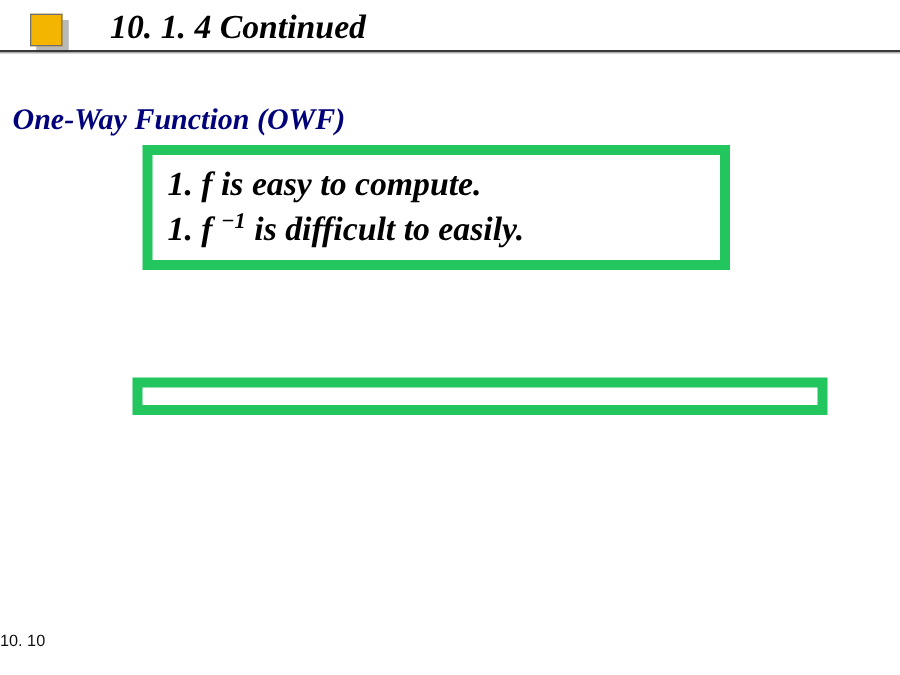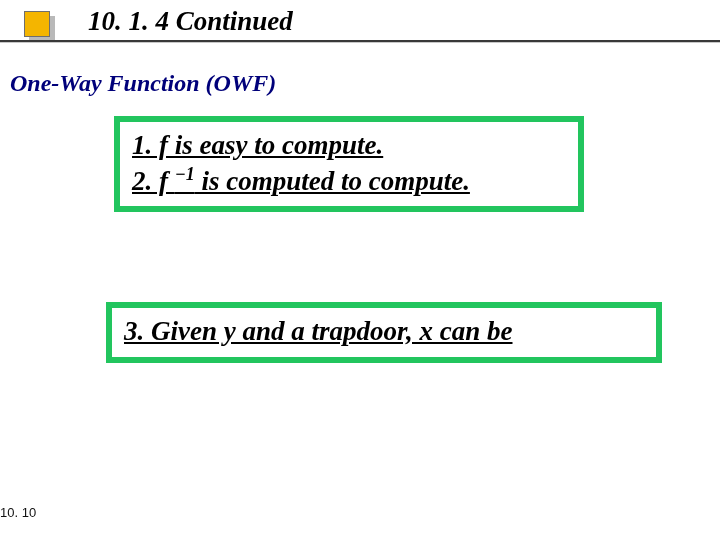--- a/index.html
+++ b/index.html
@@ -35,29 +35,29 @@
     width: 720px; height: 1px;
     background: #c8c8c8;
   }
 
   .subhead {
     position: absolute;
     font-style: italic;
     font-weight: bold;
     font-size: 24px;
     color: #00007a;
+    margin-top: 13px;
   }
   .sub-owf { left: 10px; top: 70px; }
   .sub-towf { left: 10px; top: 255px; }
 
   .box {
     position: absolute;
-    border: 6px solid #22c55e;
+    border: 8px solid #22c55e;
     padding: 6px 12px 8px 12px;
-    text-decoration: underline;
   }
   .box1 { left: 114px; top: 116px; width: 470px; }
   .box2 { left: 106px; top: 302px; width: 556px; }
 
   .box-line, .box-line-sup {
     font-style: italic;
     font-weight: bold;
     font-size: 27px;
     color: #000;
     line-height: 1.28;
@@ -92,24 +92,23 @@
 
   <div class="title">10. 1. 4  Continued</div>
   <div class="title-rule-dark"></div>
   <div class="title-rule-light"></div>
 
   <div class="subhead sub-owf">One-Way Function (OWF)</div>
 
   <div class="box box1">
     <div class="box-line">1. f is easy to compute.</div>
     <div class="box-line-sup">
-      <span>2.  f </span><sup class="neg1">−1</sup><span> is computed to compute.</span>
+      <span>1.  f </span><sup class="neg1">−1</sup><span> is difficult to easily.</span>
     </div>
   </div>
 
 
   <div class="box box2">
-    <div class="box-line">3. Given y and a trapdoor, x can be</div>
   </div>
 
   <div class="pagenum">10. 10</div>
 
 </div>
 
 </body></html>

